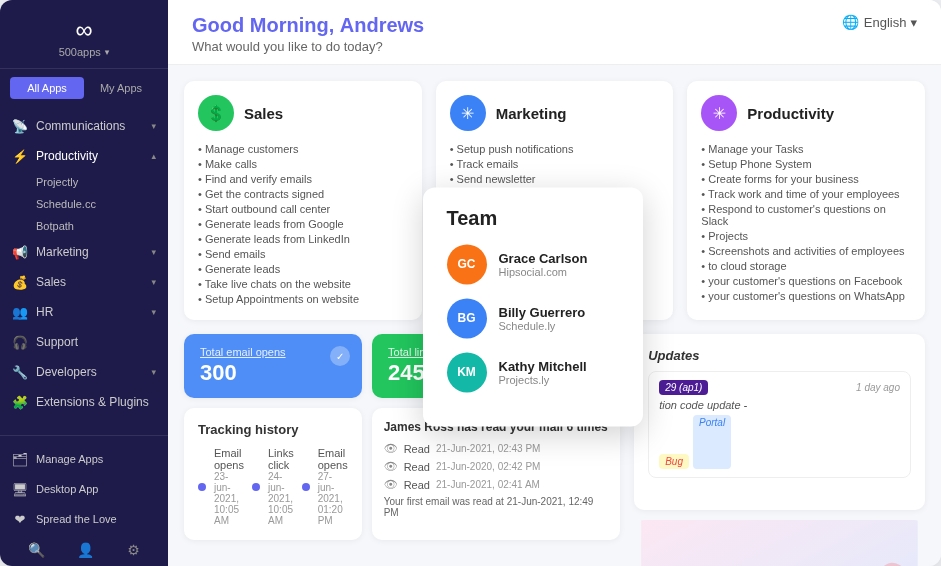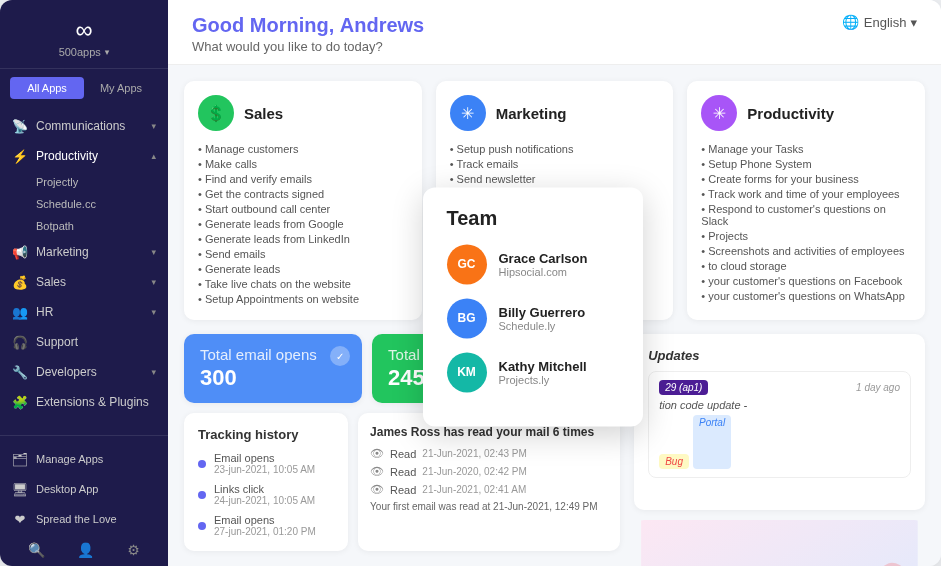--- a/index.html
+++ b/index.html
@@ -54,28 +54,28 @@
     .card-icon.green { background: #22c55e; color: #fff; }
     .card-icon.blue { background: #3b82f6; color: #fff; }
     .card-icon.purple { background: #a855f7; color: #fff; }
     .card-title { font-size: 15px; font-weight: 600; color: #222; }
     .card-items { list-style: none; }
     .card-items li { font-size: 11px; color: #555; padding: 1.5px 0; }
     .card-items li::before { content: "• "; }
     .stat-card { background: #fff; border-radius: 10px; padding: 12px 16px; flex: 1; box-shadow: 0 1px 6px rgba(0,0,0,0.06); position: relative; }
     .stat-card.blue-bg { background: #4f8ef7; color: #fff; }
     .stat-card.green-bg { background: #22c55e; color: #fff; }
-    .stat-label { font-size: 15px; opacity: 0.85; }
+    .stat-label { font-size: 11px; opacity: 0.85; text-decoration: underline; }
     .stat-value { font-size: 22px; font-weight: 700; margin-top: 2px; }
     .stat-check { position: absolute; top: 12px; right: 12px; width: 20px; height: 20px; background: rgba(255,255,255,0.3); border-radius: 50%; display: flex; align-items: center; justify-content: center; font-size: 10px; color: #fff; }
 
     
     .tracking-section { background: #fff; border-radius: 10px; padding: 14px; box-shadow: 0 1px 6px rgba(0,0,0,0.06); }
     .tracking-title { font-size: 13px; font-weight: 600; color: #333; margin-bottom: 10px; }
-    .tracking-items { display: flex; flex-direction: column; gap: 8px; justify-content: center; }
+    .tracking-items { display: flex; flex-direction: row; gap: 8px; justify-content: center; }
     .tracking-item { display: flex; align-items: center; gap: 8px; }
     .tracking-dot { width: 8px; height: 8px; border-radius: 50%; background: #6366f1; flex-shrink: 0; }
     .tracking-info { }
     .tracking-label { font-size: 11px; color: #555; }
     .tracking-date { font-size: 10px; color: #999; }
 
     .email-activity-title { font-size: 12px; font-weight: 600; color: #333; margin-bottom: 8px; }
     .activity-item { display: flex; align-items: center; gap: 6px; margin-bottom: 5px; }
     .activity-icon { font-size: 11px; color: #888; }
     .activity-text { font-size: 11px; color: #555; }

